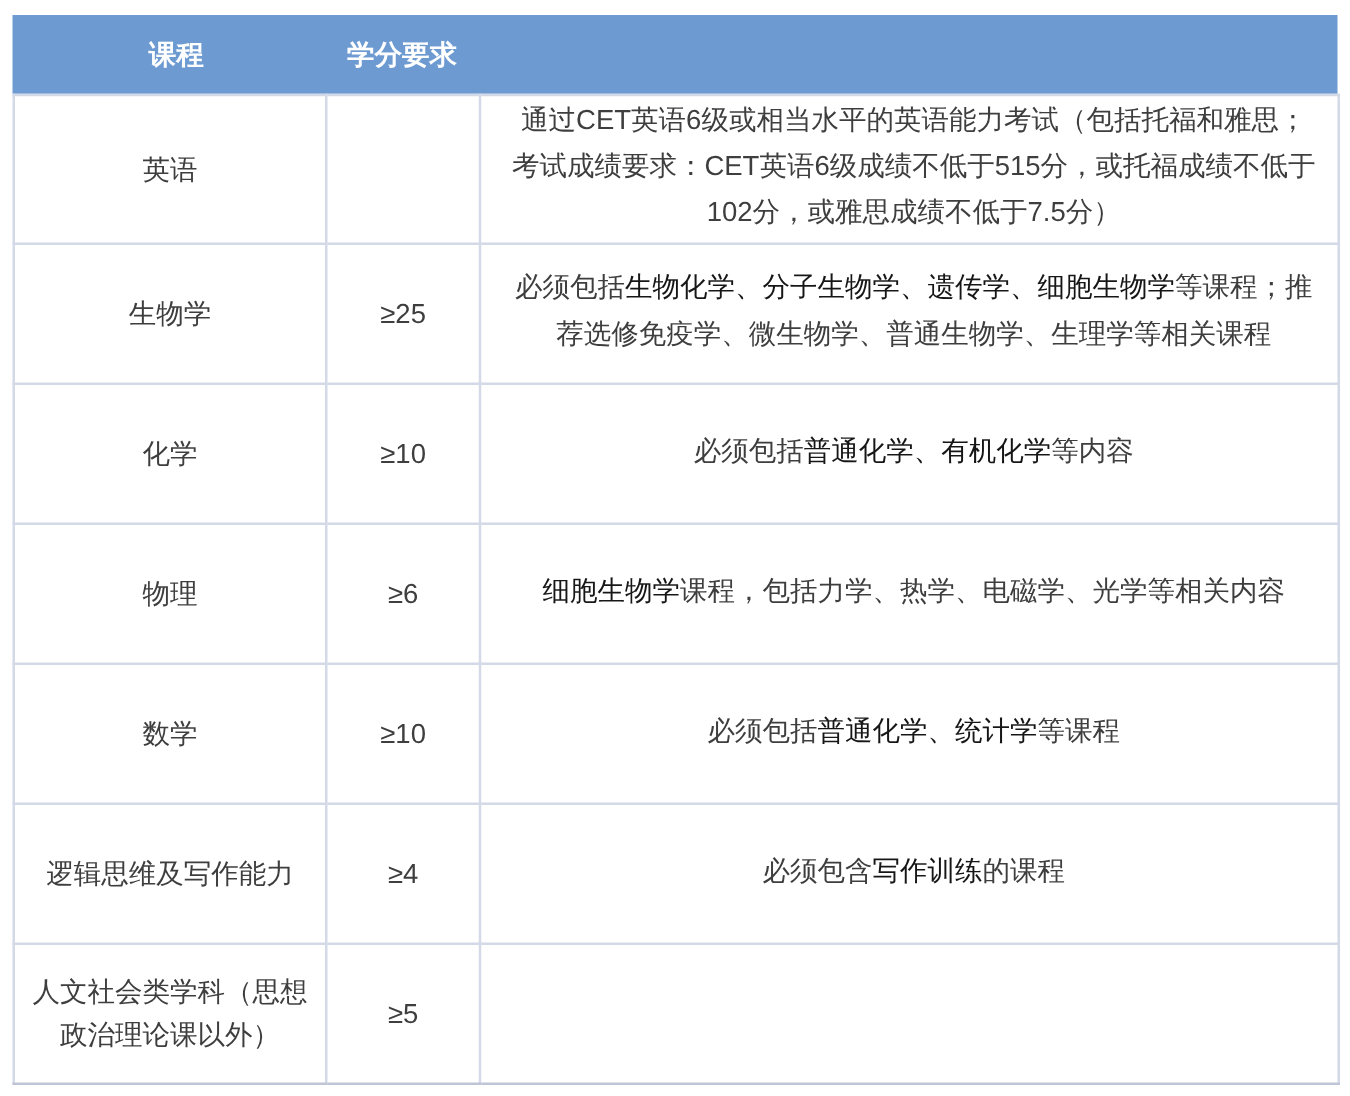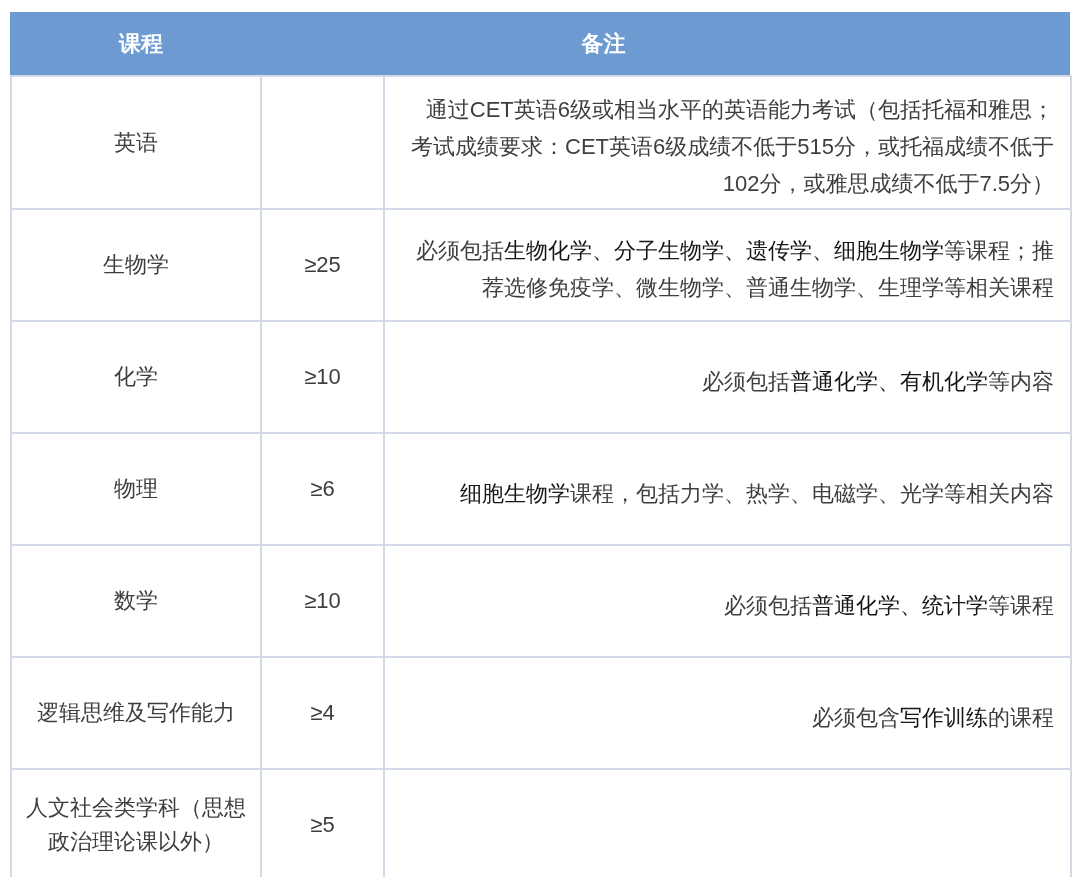--- a/index.html
+++ b/index.html
@@ -43,34 +43,34 @@
     border-bottom-color:var(--border-bottom);
   }
   td.course-cell{
     text-align:center;color:var(--text);
     padding:0 10px;line-height:34px;
   }
   td.credit-cell{
     text-align:center;color:var(--text);
   }
   td.note-cell{
-    text-align:right;padding:14px 16px 6px 23px;
+    text-align:center;padding:0 16px 6px 23px;
     line-height:37px;color:var(--text);
   }
   td.note-cell b{
     font-weight:400;color:var(--bold);
   }
 </style>
 </head>
 <body>
 
 <div class="table-wrap">
   <div class="head-bar">
     <div class="head-cell hc-course">课程</div>
-    <div class="head-cell hc-note">备注</div>
+    <div class="head-cell hc-credit">学分要求</div>
   </div>
   <table class="req">
     <colgroup>
       <col style="width:250px">
       <col style="width:123px">
       <col style="width:687px">
     </colgroup>
     <tbody>
         <tr>
           <td class="course-cell">英语</td>

